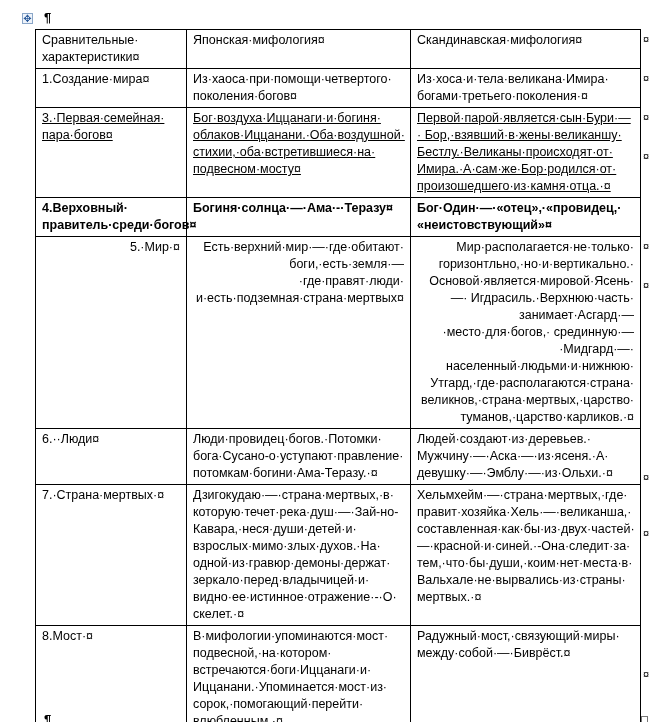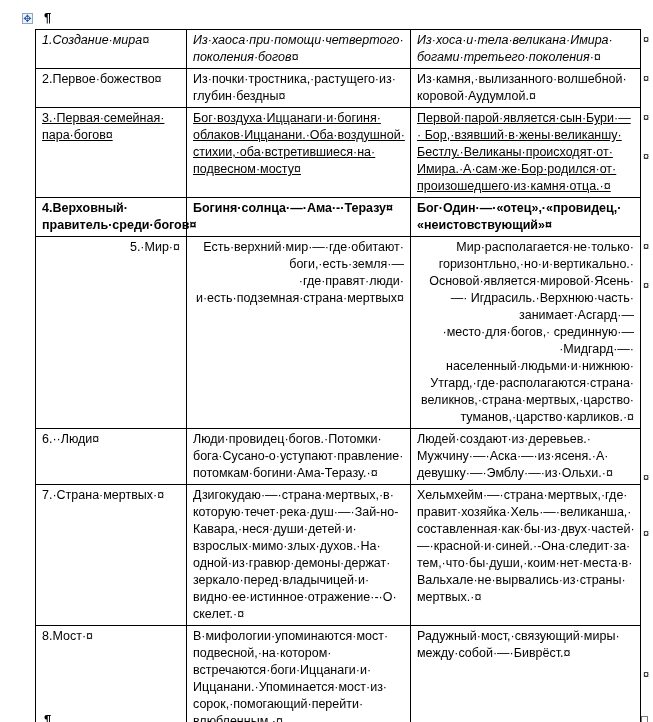--- a/index.html
+++ b/index.html
@@ -24,29 +24,29 @@
 <div class="move-handle">✥</div>
 <div class="pilcrow top">¶</div>
 
 <table class="doc">
   <colgroup>
       <col class="c1">
       <col class="c2">
       <col class="c3">
     </colgroup>
   <tbody id="tbody">
-  <tr style="height: 34px; font-style: italic;">
+    <tr style="height:34px">
+      <td><span class="cell-text">Сравнительные· характеристики¤</span></td>
+      <td><span class="cell-text">Японская·мифология¤</span></td>
+      <td><span class="cell-text">Скандинавская·мифология¤</span></td>
+    </tr>
+  <tr style="height: 34px;">
         <td><span class="cell-text">1.Создание·мира¤</span></td>
         <td><span class="cell-text">Из·хаоса·при·помощи·четвертого· поколения·богов¤</span></td>
         <td><span class="cell-text">Из·хоса·и·тела·великана·Имира· богами·третьего·поколения·¤</span></td>
-      </tr>
-      <tr style="height: 33px;">
-        <td><span class="cell-text">2.Первое·божество¤</span></td>
-        <td><span class="cell-text">Из·почки·тростника,·растущего·из· глубин·бездны¤</span></td>
-        <td><span class="cell-text">Из·камня,·вылизанного·волшебной· коровой·Аудумлой.¤</span></td>
       </tr>
       <tr style="height: 88px; text-decoration: underline;">
         <td><span class="cell-text">3.·Первая·семейная· пара·богов¤</span></td>
         <td><span class="cell-text">Бог·воздуха·Иццанаги·и·богиня· облаков·Иццанани.·Оба·воздушной· стихии,·оба·встретившиеся·на· подвесном·мосту¤</span></td>
         <td><span class="cell-text">Первой·парой·является·сын·Бури·—· Бор,·взявший·в·жены·великаншу· Бестлу.·Великаны·происходят·от· Имира.·А·сам·же·Бор·родился·от· произошедшего·из·камня·отца.·¤</span></td>
       </tr>
       <tr style="height: 34px; font-weight: bold;">
         <td><span class="cell-text">4.Верховный· правитель·среди·богов¤</span></td>
         <td><span class="cell-text">Богиня·солнца·—·Ама·-·Теразу¤</span></td>
         <td><span class="cell-text">Бог·Один·—·«отец»,·«провидец,· «неистовствующий»¤</span></td>

